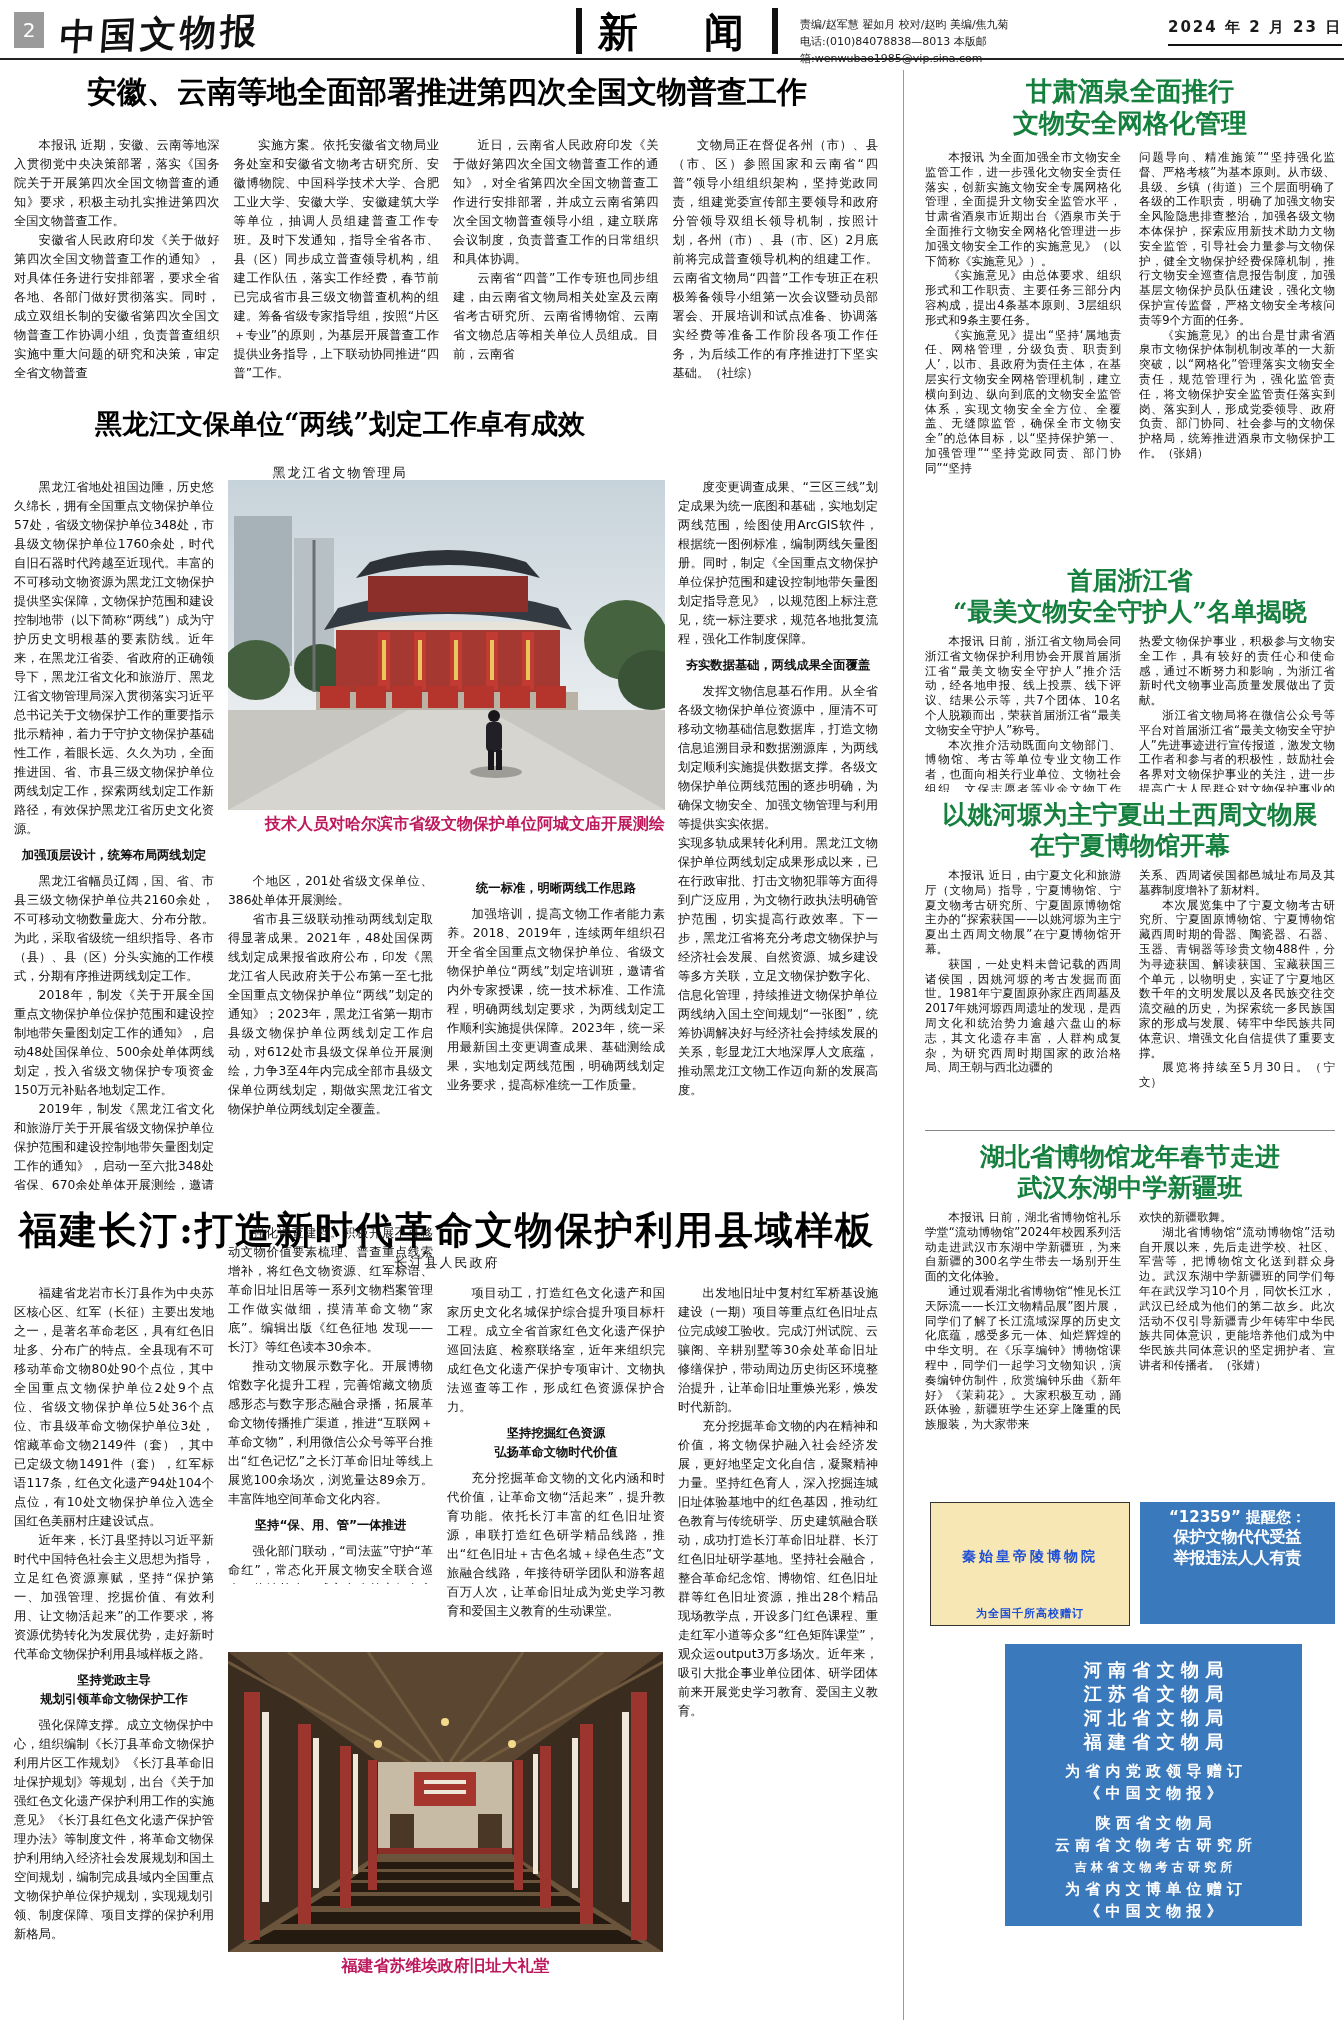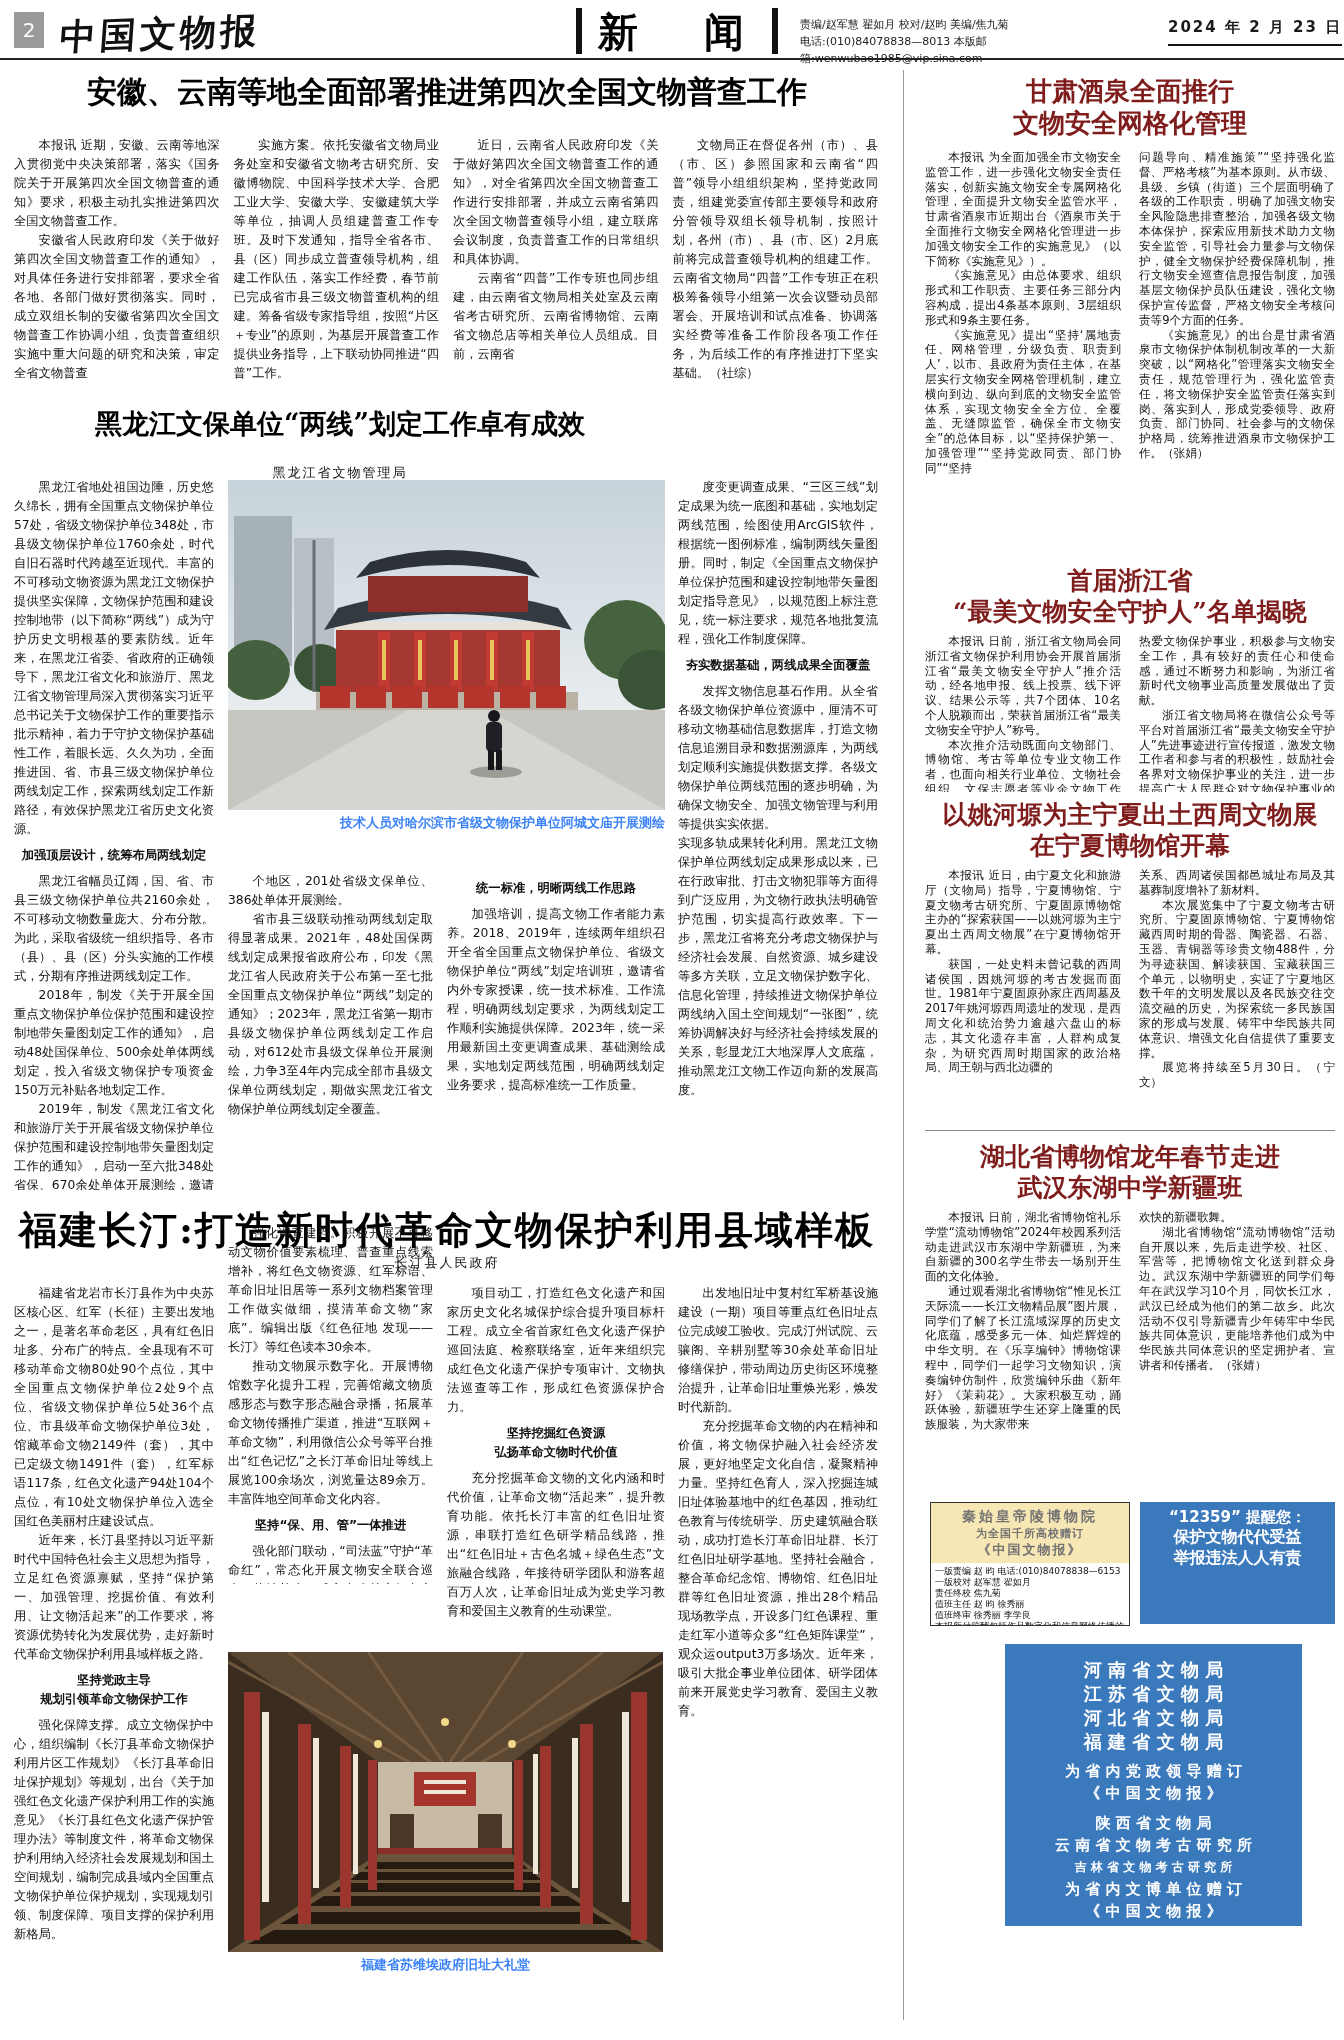--- a/index.html
+++ b/index.html
@@ -20,27 +20,27 @@
   
   .h-main{font-family:"DejaVu Serif","Liberation Serif",serif;font-weight:900;text-align:center;color:#000;}
   .byline{text-align:center;font-size:13px;color:#111;letter-spacing:2px;}
   
   .col{overflow:hidden;font-size:12.3px;line-height:19px;text-align:justify;color:#111;}
   .col p{margin:0;text-indent:2em;}
   .col p.sub{text-indent:0;text-align:center;font-weight:bold;margin:7px 0;white-space:pre-line;}
   .sbcol{overflow:hidden;font-size:11.6px;line-height:14.8px;text-align:justify;color:#111;}
   .sbcol p{margin:0;text-indent:2em;}
   .sb-h{font-family:"DejaVu Serif","Liberation Serif",serif;font-weight:900;text-align:center;
-        color:#7f1d1d;line-height:1.22;}
-  .caption{font-weight:bold;font-size:13px;color:#3b82f6;}
+        color:#15803d;line-height:1.22;}
+  .caption{font-weight:bold;font-size:16px;color:#be185d;}
   .photo{display:block;}
   
   .ybox{border:1px solid #333;background:#fff;overflow:hidden;}
   .ybox .ytitle{background:#f7e7b4;text-align:center;padding:5px 2px 4px 2px;}
-  .ybox .ytitle div{color:#737373;font-weight:900;}
+  .ybox .ytitle div{color:#1d4ed8;font-weight:900;margin-top:40px;}
   .ybox .yinfo{padding:3px 4px;font-size:9px;line-height:11px;color:#111;white-space:pre-line;}
   .bluebox{background:#3b79bd;color:#fff;overflow:hidden;text-align:center;}
   .bluebox .big{font-weight:700;}
   .flex-cols{display:flex;}
 </style>
 </head>
 <body>
 
 <div id="page">
 

